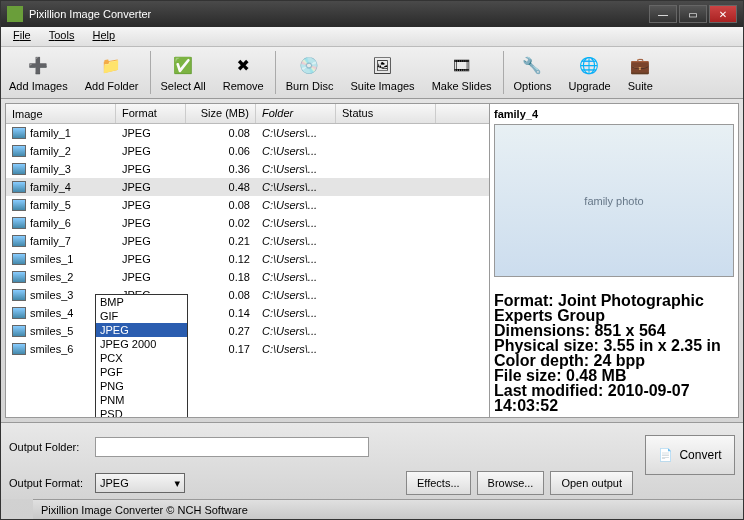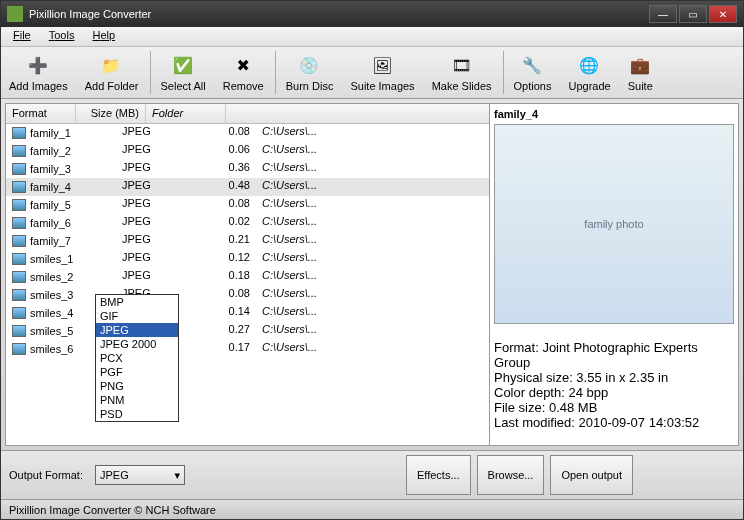--- a/index.html
+++ b/index.html
@@ -16,44 +16,44 @@
 .menu-item span { text-decoration: underline; }
 .toolbar { height: 52px; background: linear-gradient(#f0f0f0,#dcdcdc); display: flex; border-bottom: 1px solid #999; }
 .tool-btn { display: flex; flex-direction: column; align-items: center; justify-content: center; padding: 4px 8px; cursor: pointer; border-right: 1px solid transparent; }
 .tool-sep { width: 1px; background: #aaa; margin: 4px 2px; }
 .tool-icon { width: 24px; height: 24px; margin-bottom: 2px; display: flex; align-items: center; justify-content: center; font-size: 16px; }
 .main { flex: 1; display: flex; background: #fff; margin: 4px; border: 1px solid #999; overflow: hidden; }
 .list-area { flex: 1; display: flex; flex-direction: column; border-right: 1px solid #999; }
 .list-header { height: 20px; background: linear-gradient(#f8f8f8,#e4e4e4); display: flex; border-bottom: 1px solid #bbb; }
 .list-col { padding: 3px 6px; border-right: 1px solid #ccc; }
 .list-rows { flex: 1; overflow: auto; position: relative; }
-.list-row { height: 18px; display: flex; }
+.list-row { height: 18px; display: flex; align-items: center; }
 .list-row.sel { background: #e4e4e4; }
 .list-cell { padding: 1px 6px; white-space: nowrap; overflow: hidden; }
 .col-img { width: 110px; display: flex; align-items: center; gap: 4px; }
 .col-fmt { width: 70px; text-align: left; }
 .col-size { width: 70px; text-align: right; }
 .col-folder { width: 80px; font-style: italic; }
 .col-status { width: 100px; }
 .row-icon { width: 14px; height: 12px; background: linear-gradient(#8cf,#48a); border: 1px solid #666; flex-shrink: 0; }
 .preview { width: 248px; display: flex; flex-direction: column; padding: 4px; }
 .preview-title { font-weight: bold; margin-bottom: 4px; }
 .preview-img { width: 100%; height: 200px; background: linear-gradient(#e8f0f4,#cde); border: 1px solid #999; margin-bottom: 16px; display: flex; align-items: center; justify-content: center; color: #678; }
-.preview-info { font-size: 13px; line-height: 15px; font-weight: normal; }
-.dropdown { position: absolute; left: 89px; top: 170px; width: 84px; background: #fff; border: 1px solid #333; z-index: 10; }
+.preview-info { font-size: 16px; line-height: 15px; font-weight: bold; }
+.dropdown { position: absolute; left: 89px; top: 170px; width: 93px; background: #fff; border: 1px solid #333; z-index: 10; }
 .dd-item { padding: 1px 4px; cursor: pointer; font-size: 11px; }
 .dd-item.sel { background: #2a5db0; color: #fff; }
 .bottom { background: linear-gradient(#e8e8e8,#d4d4d4); padding: 4px 8px; border-top: 1px solid #999; display: flex; flex-direction: column; gap: 4px; }
 .bottom-row { display: flex; align-items: center; gap: 6px; }
 .bottom-row label { width: 80px; }
 .folder-input { flex: 1; max-width: 350px; height: 20px; border: 1px solid #999; background: #fff; padding: 0 4px; }
 .format-select { width: 90px; height: 20px; border: 1px solid #666; background: linear-gradient(#f5f5f5,#ddd); display: flex; align-items: center; justify-content: space-between; padding: 0 4px; cursor: pointer; }
-.btn { height: 40px; padding: 0 10px; background: linear-gradient(#f8f8f8,#ddd); border: 1px solid #888; cursor: pointer; display: flex; align-items: center; }
+.btn { height: 24px; padding: 0 10px; background: linear-gradient(#f8f8f8,#ddd); border: 1px solid #888; cursor: pointer; display: flex; align-items: center; }
 .convert-btn { height: 40px; width: 90px; display: flex; align-items: center; justify-content: center; gap: 6px; background: linear-gradient(#f8f8f8,#ddd); border: 1px solid #888; cursor: pointer; font-size: 12px; }
-.statusbar { height: 20px; background: linear-gradient(#e0e0e0,#c8c8c8); display: flex; align-items: center; padding: 0 8px; border-top: 1px solid #999; }
+.statusbar { height: 20px; background: linear-gradient(#e0e0e0,#c8c8c8); display: flex; align-items: center; padding: 0 8px; border-top: 1px solid #999; margin-left: 32px; }
 .status-cell { flex: 1; }
 .status-center { text-align: center; }
 </style>
 </head>
 <body>
 
 <div class="window">
   <div class="titlebar">
     <div class="titlebar-icon"></div>
     <div class="titlebar-text">Pixillion Image Converter</div>
@@ -112,23 +112,25 @@
       </div>
     <div class="tool-btn">
         <div class="tool-icon">💼</div>
         <span>Suite</span>
       </div>
   </div>
 
   <div class="main">
     <div class="list-area">
       <div class="list-header">
+        <div class="list-col col-img">Image</div>
         <div class="list-col col-fmt">Format</div>
         <div class="list-col col-size">Size (MB)</div>
         <div class="list-col col-folder">Folder</div>
+        <div class="list-col col-status">Status</div>
       </div>
       <div class="list-rows" id="list-rows">
 
       <div class="list-row">
             <div class="list-cell col-img">
               <div class="row-icon"></div>
               <span>family_1</span>
             </div>
             <div class="list-cell col-fmt">JPEG</div>
             <div class="list-cell col-size">0.08</div>
@@ -266,29 +268,39 @@
             <div class="dd-item">PNM</div>
             <div class="dd-item">PSD</div>
           </div>
         </div>
     </div>
     <div class="preview">
       <div class="preview-title">family_4</div>
       <div class="preview-img">family photo</div>
       <div class="preview-info">
         <div>Format: Joint Photographic Experts Group</div>
+        <div>Dimensions: 851 x 564</div>
         <div>Physical size: 3.55 in x 2.35 in</div>
         <div>Color depth: 24 bpp</div>
         <div>File size: 0.48 MB</div>
         <div>Last modified: 2010-09-07 14:03:52</div>
       </div>
     </div>
   </div>
 
   <div class="bottom">
+    <div class="bottom-row">
+      <label>Output Folder:</label>
+      <input class="folder-input" style="">
+      <div style="flex:1"></div>
+      <div class="convert-btn" style="position:relative; top:8px;">
+        <span>📄</span>
+        <span>Convert</span>
+      </div>
+    </div>
     <div class="bottom-row">
       <label>Output Format:</label>
       <div class="format-select">
         <span>JPEG</span>
         <span>▾</span>
       </div>
       <div style="flex:1"></div>
       <div class="btn">Effects...</div>
       <div class="btn">Browse...</div>
       <div class="btn">Open output</div>

